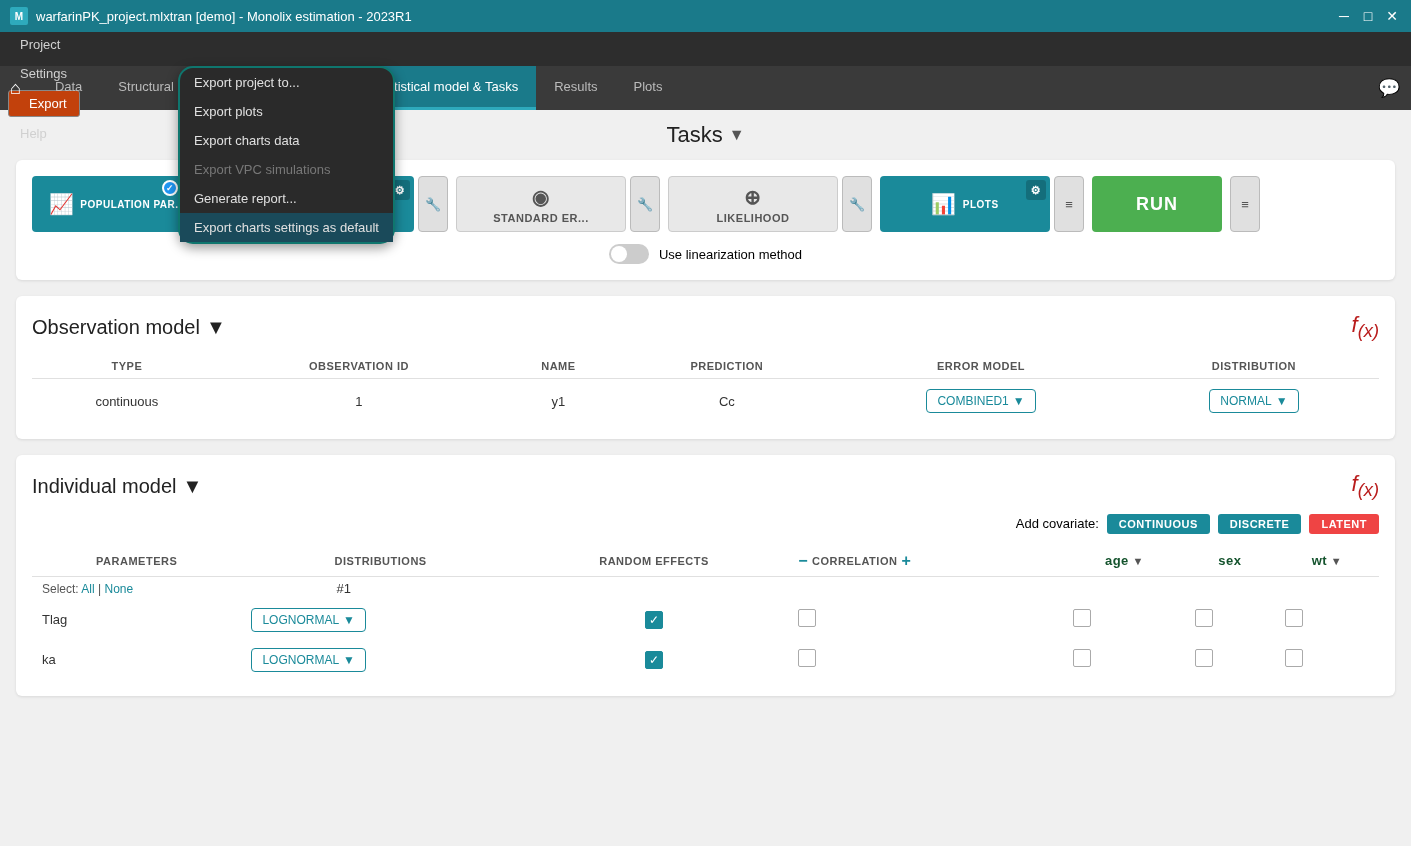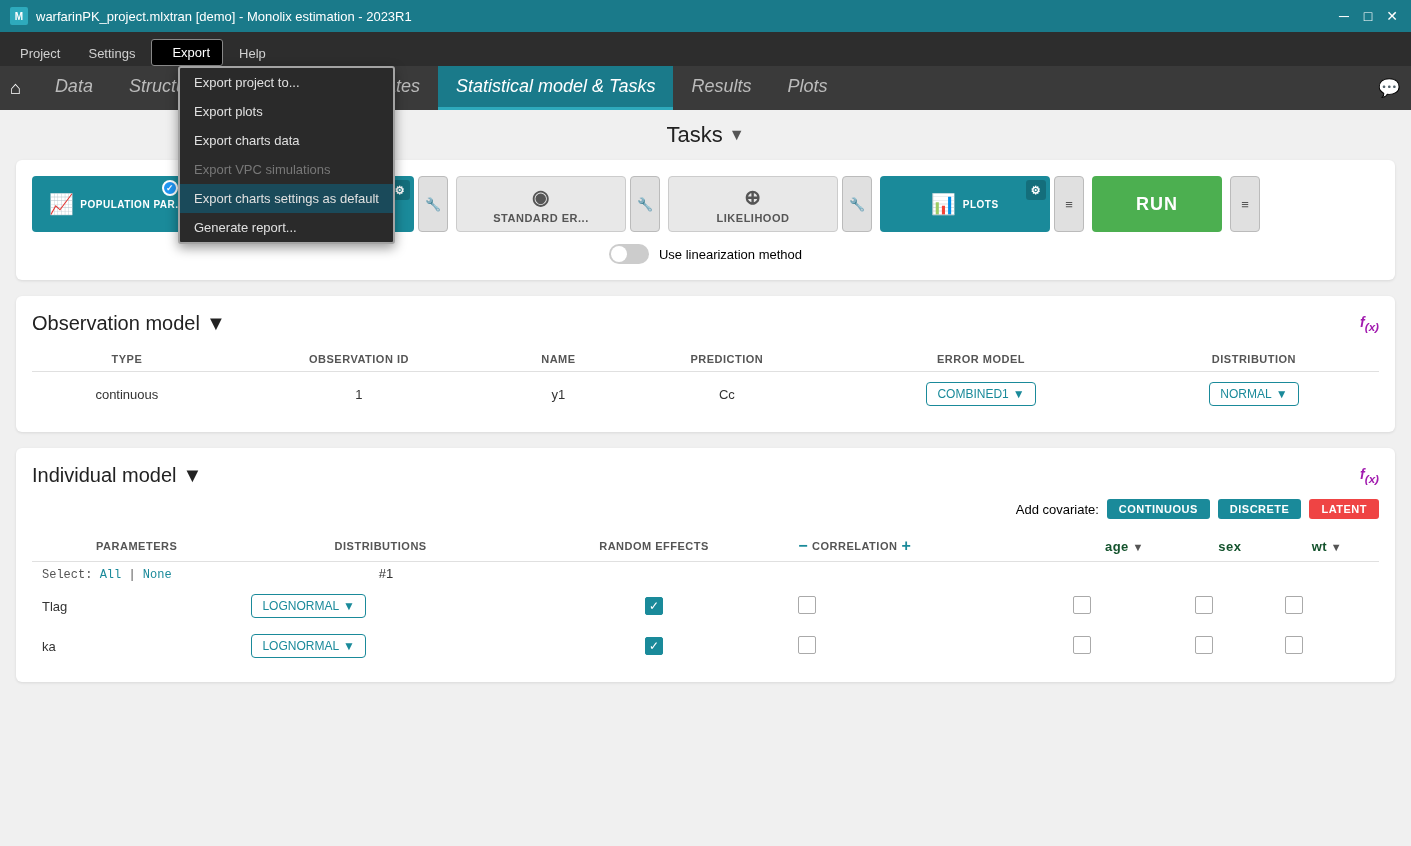--- a/index.html
+++ b/index.html
@@ -18,53 +18,53 @@
     .title-bar-left { display: flex; align-items: center; gap: 8px; font-size: 13px; }
     .title-bar-icon { width: 18px; height: 18px; background: #2eaabc; border-radius: 2px; display: flex; align-items: center; justify-content: center; color: white; font-size: 10px; font-weight: bold; }
     .title-bar-controls { display: flex; gap: 6px; }
     .title-bar-controls span { width: 18px; height: 18px; display: flex; align-items: center; justify-content: center; cursor: pointer; font-size: 14px; color: white; }
 
     
     .menu-bar {
       background: #2d2d2d;
       height: 34px;
       display: flex;
-      align-items: flex-end;
+      align-items: flex-start;
       padding: 0 8px;
       gap: 4px;
+      flex-direction: column;
     }
     .menu-item {
       color: #d0d0d0;
       padding: 5px 12px;
       cursor: pointer;
       border-radius: 3px;
       font-size: 13px;
     }
-    .menu-item.export-active { background: #000000; color: white; border: 1px solid #888; padding-left: 20px; }
+    .menu-item.export-active { background: #c2410c; color: white; border: 1px solid #888; padding-left: 20px; }
 
     
     .nav-bar {
       background: #3a3a3a;
       height: 44px;
       display: flex;
       align-items: center;
       padding: 0 10px;
       gap: 0;
     }
     .nav-home { color: white; font-size: 18px; margin-right: 16px; cursor: pointer; }
     .nav-tab {
       color: #bbb;
       padding: 0 18px;
       height: 44px;
       display: flex;
       align-items: center;
       cursor: pointer;
-      font-size: 18px;
+      font-size: 13px;
       border-bottom: 3px solid transparent;
-      font-style: italic;
     }
     .nav-tab.active { color: white; background: #1a7a8a; border-bottom: 3px solid #2eaabc; }
     .nav-comment { margin-left: auto; color: #aaa; font-size: 18px; cursor: pointer; }
 
     
     .main-content { background: #f0f0f0; height: calc(846px - 32px - 34px - 44px); overflow-y: auto; padding: 12px 16px; }
 
     
     .section-header { font-size: 22px; color: #222; margin-bottom: 12px; display: flex; align-items: center; gap: 6px; justify-content: center; }
     .section-header .arrow { font-size: 16px; color: #555; }
@@ -213,21 +213,21 @@
     }
     .model-title {
       font-size: 20px;
       color: #222;
       display: flex;
       align-items: center;
       justify-content: space-between;
       margin-bottom: 12px;
     }
     .model-title-left { display: flex; align-items: flex-start; gap: 6px; }
-    .fx-icon { color: #a21caf; font-size: 14px; font-style: italic; font-weight: bold; }
+    .fx-icon { color: #b91c1c; font-size: 22px; font-style: italic; font-weight: normal; }
 
     .obs-table { width: 100%; border-collapse: collapse; }
     .obs-table th {
       font-size: 11px;
       font-weight: bold;
       color: #555;
       text-align: center;
       padding: 6px 10px;
       border-bottom: 1px solid #e0e0e0;
       letter-spacing: 0.5px;
@@ -285,21 +285,21 @@
       padding: 6px 10px;
       border-bottom: 1px solid #e0e0e0;
       letter-spacing: 0.5px;
     }
     .ind-table td {
       padding: 8px 10px;
       color: #333;
       font-size: 13px;
       vertical-align: middle;
     }
-    .select-row { font-size: 12px; color: #555; font-family: Liberation Mono, monospace; }
+    .select-row { font-size: 12px; color: #555; }
     .select-row a { color: #1a8a9a; text-decoration: none; }
     .checkbox {
       width: 18px;
       height: 18px;
       border: 1px solid #aaa;
       background: white;
       display: inline-block;
       border-radius: 2px;
     }
     .checkbox.checked {
@@ -311,22 +311,22 @@
       justify-content: center;
       font-size: 12px;
     }
 
     
     .dropdown-overlay {
       position: fixed;
       top: 66px;
       left: 178px;
       background: #2a2a2a;
-      border: 2px solid #a3a3a3;
-      border-radius: 3px;
+      border: 2px solid #0f766e;
+      border-radius: 15px;
       z-index: 1000;
       min-width: 210px;
       box-shadow: 0 4px 12px rgba(0,0,0,0.4);
     }
     .dropdown-menu-item {
       padding: 7px 14px;
       color: #e0e0e0;
       font-size: 13px;
       cursor: pointer;
       display: flex;
@@ -595,19 +595,19 @@
   </div>
   <div class="dropdown-menu-item">
     <span>Export plots</span>
   </div>
   <div class="dropdown-menu-item">
     <span>Export charts data</span>
   </div>
   <div class="dropdown-menu-item disabled">
     <span>Export VPC simulations</span>
   </div>
+  <div class="dropdown-menu-item">
+    <span>Generate report...</span>
+  </div>
   <div class="dropdown-menu-item highlighted">
     <span>Export charts settings as default</span>
   </div>
-  <div class="dropdown-menu-item">
-    <span>Generate report...</span>
-  </div>
 </div>
 
 </body></html>

